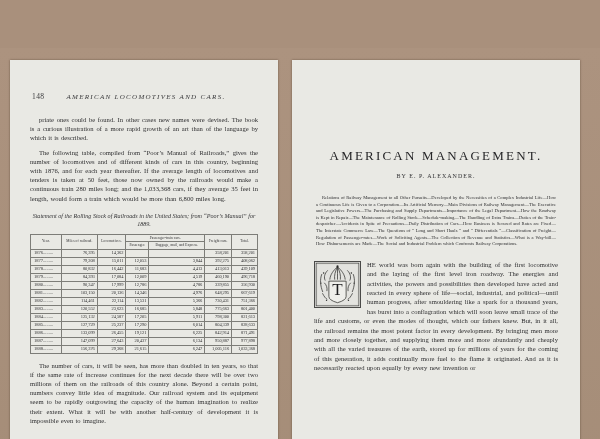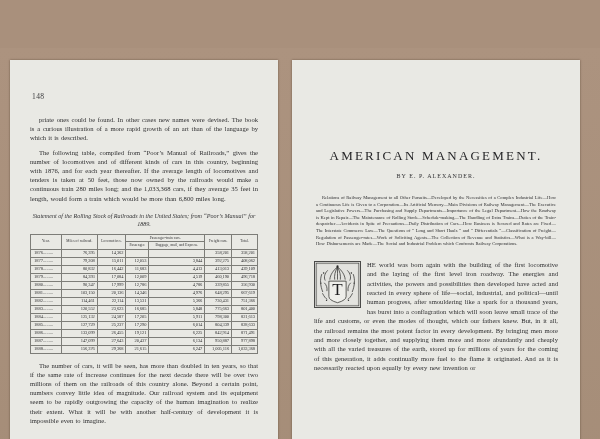--- a/index.html
+++ b/index.html
@@ -107,20 +107,21 @@
 </style>
 </head>
 <body>
 
 <div class="spread">
 
   <div class="page page-left">
 
     <div class="runhead">
       <span class="folio">148</span>
+      <span class="runtitle">AMERICAN LOCOMOTIVES AND CARS.</span>
     </div>
 
     <p class="para first">priate ones could be found. In other cases new names were devised. The book is a curious illustration of a more rapid growth of an art than of the language by which it is described.</p>
     <p class="para">The following table, compiled from “Poor’s Manual of Railroads,” gives the number of locomotives and of different kinds of cars in this country, beginning with 1876, and for each year thereafter. If the average length of locomotives and tenders is taken at 50 feet, those now owned by the railroads would make a continuous train 280 miles long; and the 1,033,368 cars, if they average 35 feet in length, would form a train which would be more than 6,800 miles long.</p>
 
     <div class="tbl-caption">Statement of the Rolling Stock of Railroads in the United States; from “Poor’s Manual” for 1889.</div>
 
     <div class="tbl-wrap">
       <table class="stock">
         <thead>

